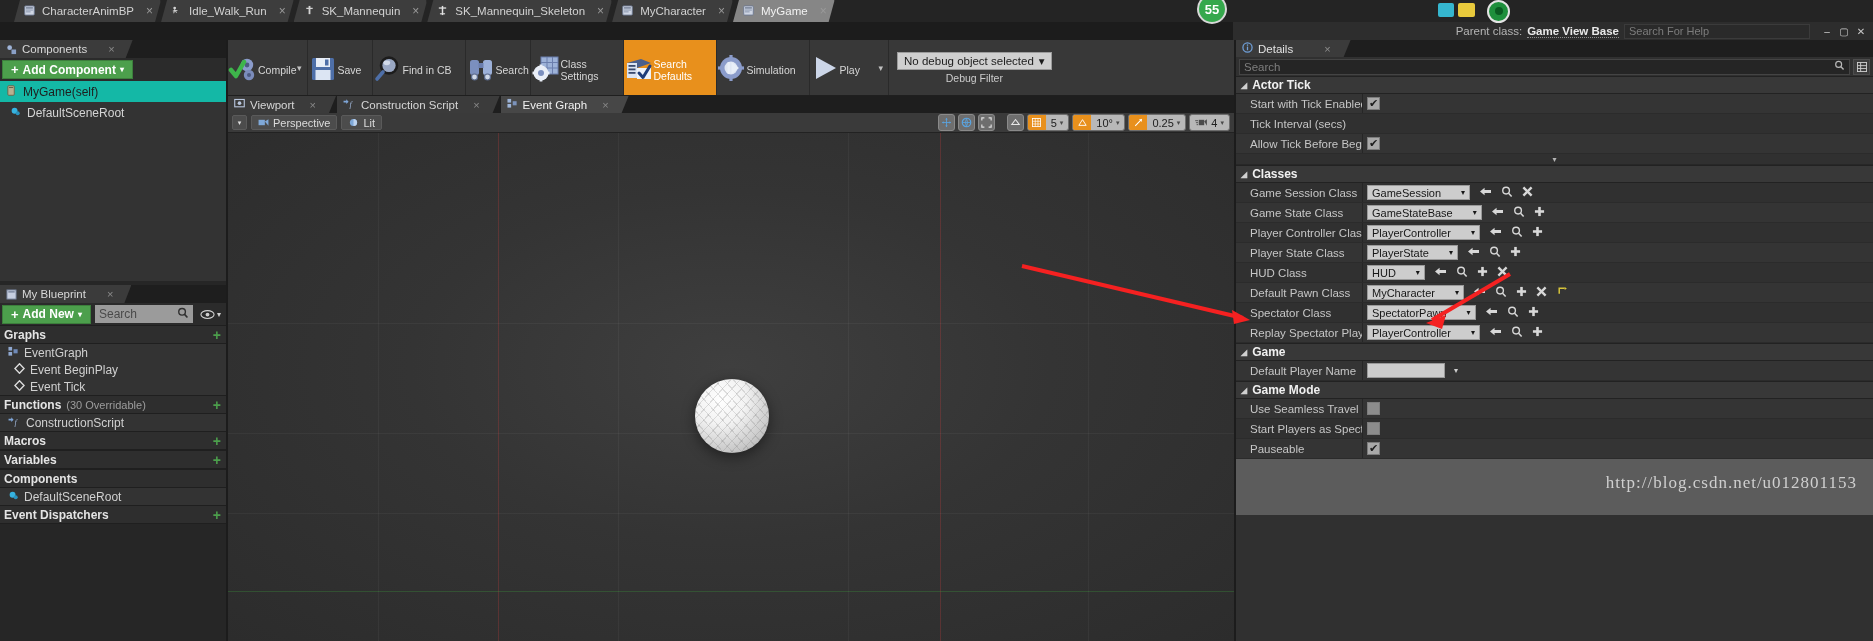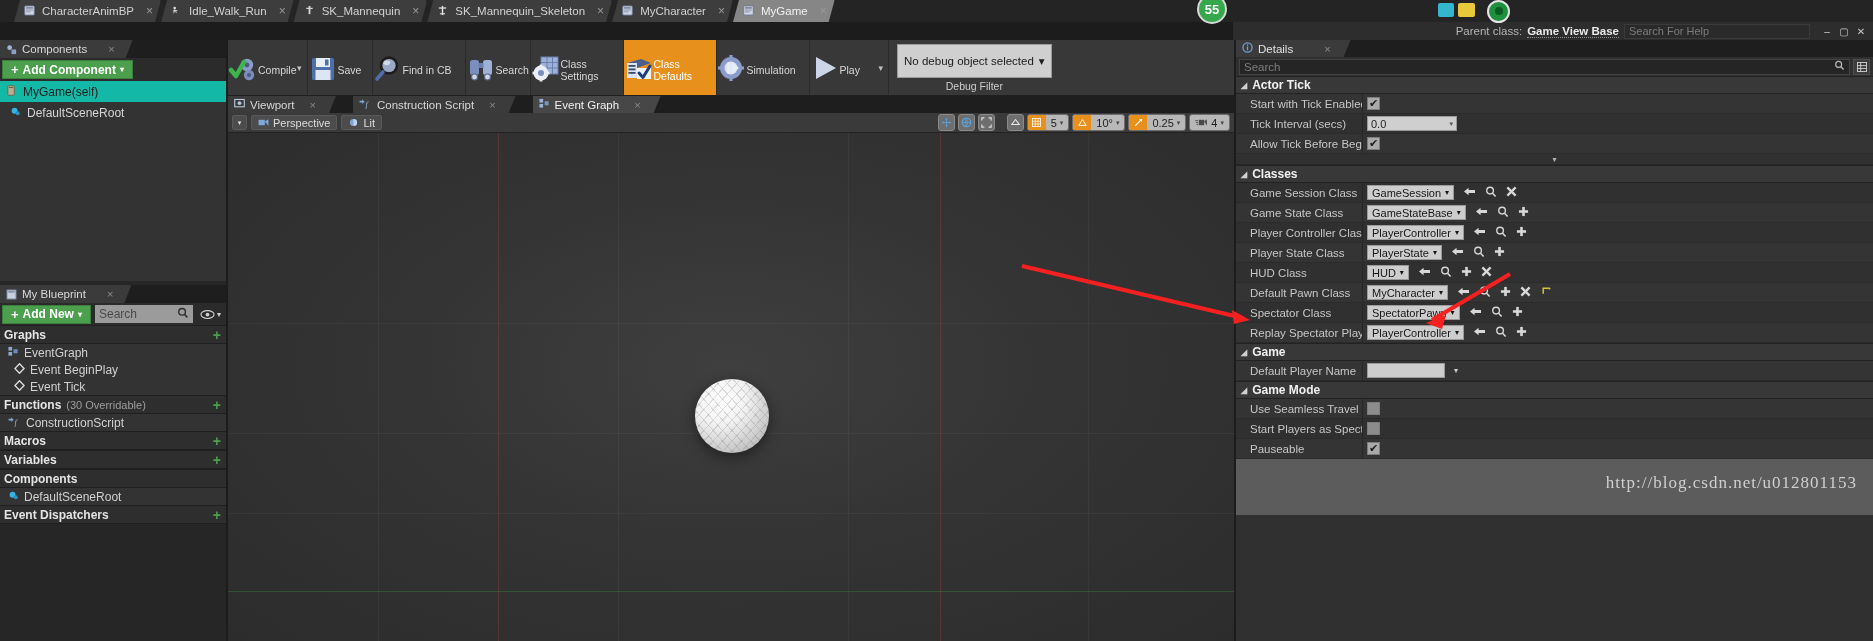--- a/index.html
+++ b/index.html
@@ -187,21 +187,21 @@
   .tb-ico { width: 30px; height: 30px; margin-bottom: 2px; position: relative; }
   .tb-caret { align-self: center; color: #c0c0c0; font-size: 9px; padding: 0 5px;
               display: flex; align-items: center; }
   .dbgfilter {
     display: flex; flex-direction: column; align-items: center;
     justify-content: center; gap: 2px; padding: 0 8px;
   }
   .dbg-combo {
     background: #cfcfcf; color: #1c1c1c; font-size: 11.5px;
     height: 18px; display: flex; align-items: center; gap: 5px;
-    padding: 16px 6px; border: 1px solid #9b9b9b;
+    padding: 8px 6px; border: 1px solid #9b9b9b;
   }
   .dbg-lbl { font-size: 10.5px; color: #cccccc; }
 
   
   .vp-tabbar { height: 17px; background: #1e1e1e; display: flex; align-items: flex-end; }
   .vp-tab {
     height: 17px; background: #3b3b3b; color: #d6d6d6; font-size: 11.5px;
     display: flex; align-items: center; gap: 5px; padding: 0 10px 0 6px;
     margin-right: 1px;
     clip-path: polygon(0 0, 100% 0, calc(100% - 7px) 100%, 0 100%);
@@ -314,21 +314,21 @@
   .chk.off { background: #8c8c8c; }
   .numfield {
     width: 90px; height: 15px; background: #cfcfcf; border: 1px solid #9a9a9a;
     color: #1d1d1d; font-size: 11px; display: flex; align-items: center;
     justify-content: space-between; padding: 0 3px;
   }
   .numfield .nd { font-size: 7px; color: #555; }
   .combo {
     height: 15px; background: #cdcdcd; border: 1px solid #9a9a9a;
     color: #171717; font-size: 11px; display: inline-flex; align-items: center;
-    gap: 4px; padding: 0 4px; white-space: nowrap;
+    gap: 20px; padding: 0 4px; white-space: nowrap;
   }
   .combo .cd { font-size: 8px; }
   .combo.empty { width: 78px; }
   .iconbtn { color: #d5d5d5; font-size: 12px; line-height: 1; display: inline-block; }
   .expander-row {
     height: 11px; background: #303030; display: flex;
     align-items: center; justify-content: center; color: #b4b4b4; font-size: 8px;
     border-bottom: 1px solid #272727;
   }
   .bottom-fill { background: #5c5c5c; height: 56px; position: relative; }
@@ -655,21 +655,21 @@
                   <polygon points="3,9 17,5 27,9 13,14" fill="#4a5f8c"></polygon>
                   <rect x="3" y="9" width="10" height="15" fill="#dbe4f2"></rect>
                   <rect x="13" y="14" width="14" height="11" fill="#eef3fa"></rect>
                   <g fill="#3a4a6e">
                     <rect x="4.5" y="11" width="7" height="1.8"></rect>
                     <rect x="4.5" y="14.5" width="7" height="1.8"></rect>
                     <rect x="4.5" y="18" width="7" height="1.8"></rect>
                   </g>
                   <path d="M15 19 L19 23.5 L26 12" stroke="#1f3d78" stroke-width="3" fill="none" stroke-linecap="round" stroke-linejoin="round"></path>
                 </svg></span>
-              <span>Class Defaults</span>
+              <span>Search Defaults</span>
             </div>
           </div>
           <div class="tb-group">
             <div class="tb-btn wide">
               <span class="tb-ico"><svg viewBox="0 0 30 30" width="30" height="30">
                   <circle cx="14" cy="14" r="11" fill="#8b9ccb"></circle>
                   <circle cx="14" cy="14" r="6.5" fill="#dfe6f3"></circle>
                   <g fill="#8b9ccb">
                     <rect x="12.4" y="1" width="3.2" height="5"></rect>
                     <rect x="12.4" y="22" width="3.2" height="5"></rect>
@@ -695,21 +695,21 @@
       <div class="dbgfilter">
         <div class="dbg-combo">
           <span>No debug object selected</span>
           <span>▾</span>
         </div>
         <div class="dbg-lbl">Debug Filter</div>
       </div>
     </div>
 
     <div class="vp-tabbar">
-      <div id="vptabs-host" style="display:flex;align-items:flex-end;gap:16px;">
+      <div id="vptabs-host" style="display:flex;align-items:flex-end;">
           <div class="vp-tab">
             <span><svg viewBox="0 0 12 12" width="11" height="11">
                 <rect x="0.8" y="1.6" width="10.4" height="8" fill="none" stroke="#b9c6dd" stroke-width="1.2"></rect>
                 <circle cx="6" cy="5.6" r="2" fill="#b9c6dd"></circle>
               </svg></span>
             <span>Viewport</span>
             <span class="vclose">×</span>
           </div>
           <div class="vp-tab">
             <span><svg viewBox="0 0 14 12" width="13" height="11">
@@ -883,26 +883,20 @@
           <span>Actor Tick</span>
         </div>
         <div class="prow">
           <div class="plabel2">Start with Tick Enabled</div>
           <div class="pvalwrap">
             <div class="chk">✔</div>
           </div>
         </div>
         <div class="prow">
           <div class="plabel2">Tick Interval (secs)</div>
-          <div class="pvalwrap">
-            <div class="numfield">
-              <span>0.0</span>
-              <span class="nd">▾</span>
-            </div>
-          </div>
         </div>
         <div class="prow">
           <div class="plabel2">Allow Tick Before Begin</div>
           <div class="pvalwrap">
             <div class="chk">✔</div>
           </div>
         </div>
         <div class="expander-row">▾</div>
         <div class="cat-head">
           <span class="tri">◢</span>

